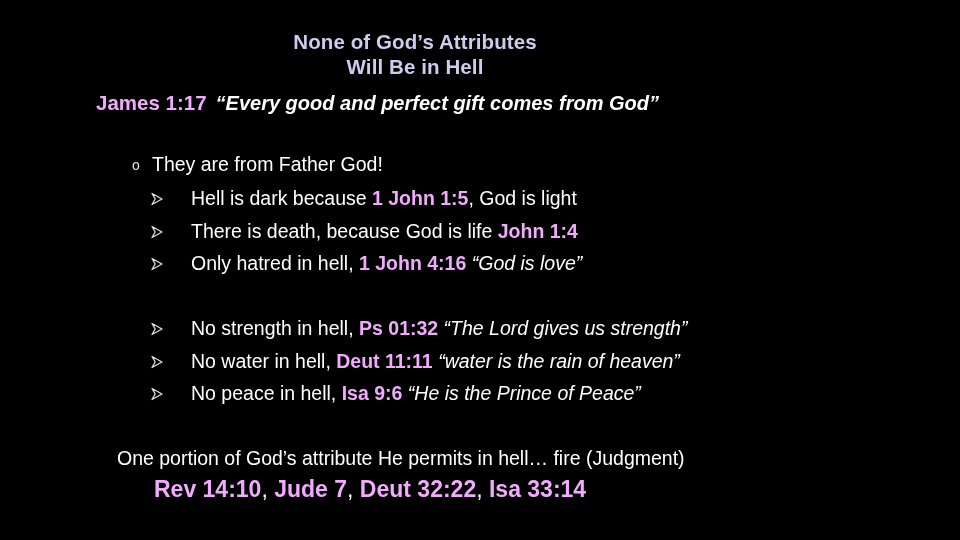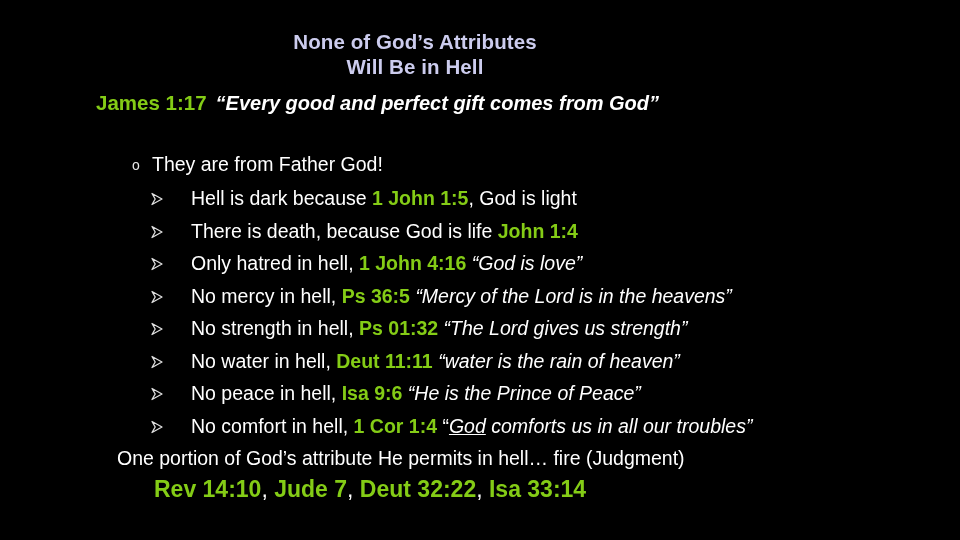--- a/index.html
+++ b/index.html
@@ -39,21 +39,21 @@
 
   
   .line {
     position: absolute;
     white-space: nowrap;
     font-size: 19.5px;
     line-height: 24px;
     color: #ffffff;
   }
 
-  .ref { color: #84cc16; font-weight: bold; }
+  .ref { color: #f0abfc; font-weight: bold; }
   .q   { font-style: italic; }
   .bq  { font-style: italic; font-weight: bold; }
   .u   { text-decoration: underline; }
   .white { color: #ffffff; font-weight: normal; font-style: normal; }
 
   
   #line-verse-james {
     top: 91px;
     left: 96px;
     font-size: 20px;
@@ -152,49 +152,39 @@
           <path d="M2 1.5 L12 7 L2 12.5 L5.2 7 Z" fill="none" stroke="#e0e0e0" stroke-width="1.3" stroke-linejoin="round"></path>
         </svg></span><span>There is death, because God is life </span><span class="ref">John 1:4</span><span></span><span class="q"></span>
   </div>
 
   <div class="bullet-row b2">
     <span class="arrow-bullet"><svg width="14" height="14" viewBox="0 0 14 14">
           <path d="M2 1.5 L12 7 L2 12.5 L5.2 7 Z" fill="none" stroke="#e0e0e0" stroke-width="1.3" stroke-linejoin="round"></path>
         </svg></span><span>Only hatred in hell, </span><span class="ref">1 John 4:16</span><span> </span><span class="q">“God is love”</span>
   </div>
 
-  <div class="bullet-row b3">
-    <span class="arrow-bullet"><svg width="14" height="14" viewBox="0 0 14 14">
-          <path d="M2 1.5 L12 7 L2 12.5 L5.2 7 Z" fill="none" stroke="#e0e0e0" stroke-width="1.3" stroke-linejoin="round"></path>
-        </svg></span><span>No mercy in hell, </span><span class="ref">Ps 36:5</span><span> </span><span class="q">“Mercy of the Lord is in the heavens”</span>
-  </div>
 
   <div class="bullet-row b4">
     <span class="arrow-bullet"><svg width="14" height="14" viewBox="0 0 14 14">
           <path d="M2 1.5 L12 7 L2 12.5 L5.2 7 Z" fill="none" stroke="#e0e0e0" stroke-width="1.3" stroke-linejoin="round"></path>
         </svg></span><span>No strength in hell, </span><span class="ref">Ps 01:32</span><span> </span><span class="q">“The Lord gives us strength”</span>
   </div>
 
   <div class="bullet-row b5">
     <span class="arrow-bullet"><svg width="14" height="14" viewBox="0 0 14 14">
           <path d="M2 1.5 L12 7 L2 12.5 L5.2 7 Z" fill="none" stroke="#e0e0e0" stroke-width="1.3" stroke-linejoin="round"></path>
         </svg></span><span>No water in hell, </span><span class="ref">Deut 11:11</span><span> </span><span class="q">“water is the rain of heaven”</span>
   </div>
 
   <div class="bullet-row b6">
     <span class="arrow-bullet"><svg width="14" height="14" viewBox="0 0 14 14">
           <path d="M2 1.5 L12 7 L2 12.5 L5.2 7 Z" fill="none" stroke="#e0e0e0" stroke-width="1.3" stroke-linejoin="round"></path>
         </svg></span><span>No peace in hell, </span><span class="ref">Isa 9:6</span><span> </span><span class="q">“He is the Prince of Peace”</span>
   </div>
 
-  <div class="bullet-row b7">
-    <span class="arrow-bullet"><svg width="14" height="14" viewBox="0 0 14 14">
-          <path d="M2 1.5 L12 7 L2 12.5 L5.2 7 Z" fill="none" stroke="#e0e0e0" stroke-width="1.3" stroke-linejoin="round"></path>
-        </svg></span><span>No comfort in hell, </span><span class="ref">1 Cor 1:4</span><span> “</span><span class="q u">God</span><span class="q"> comforts us in all our troubles”</span>
-  </div>
 
   <div class="line" id="line-one-portion">One portion of God’s attribute He permits in hell… fire (Judgment)</div>
 
   <div class="line" id="line-final-refs">
     <span class="ref">Rev 14:10</span><span class="white">, </span><span class="ref">Jude 7</span><span class="white">, </span><span class="ref">Deut 32:22</span><span class="white">, </span><span class="ref">Isa 33:14</span>
   </div>
 
 </div>
 
 </body></html>

